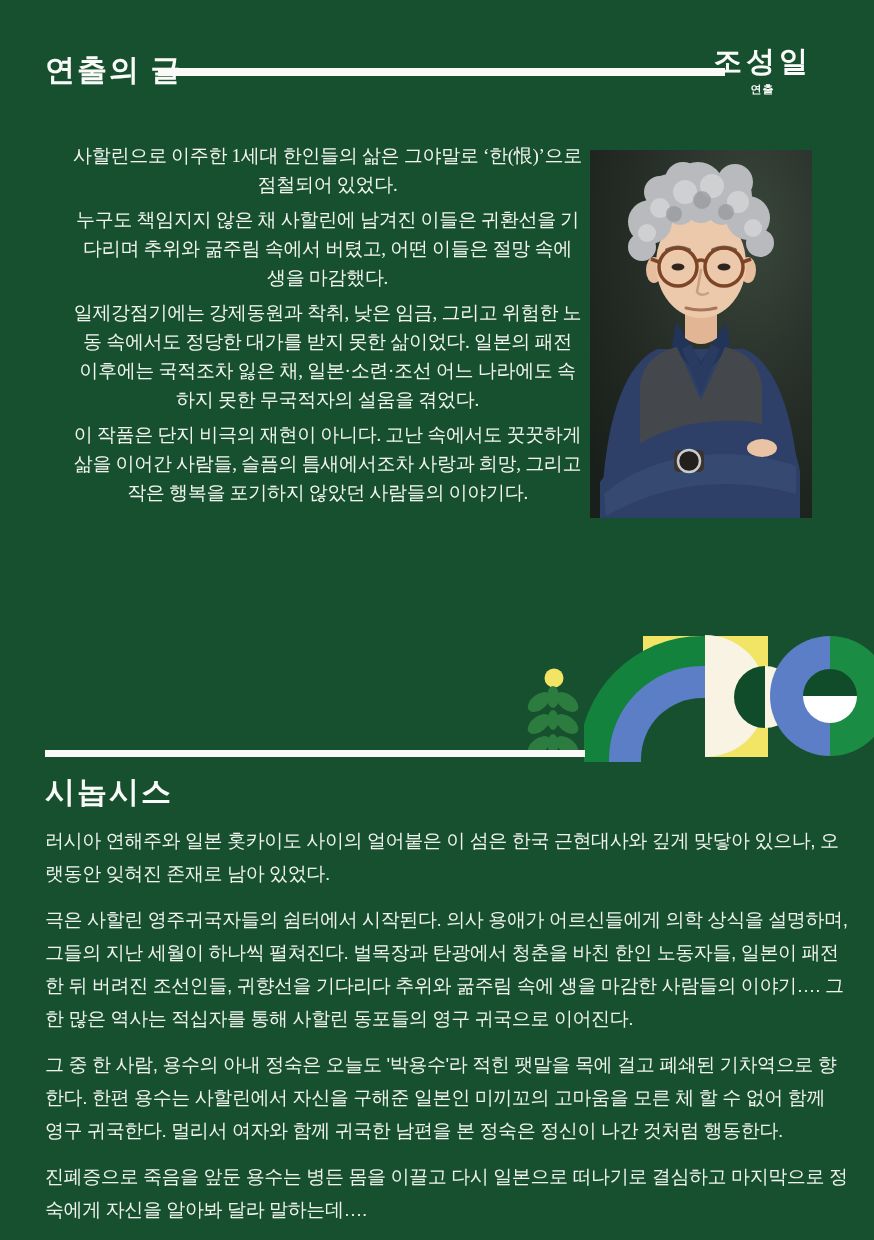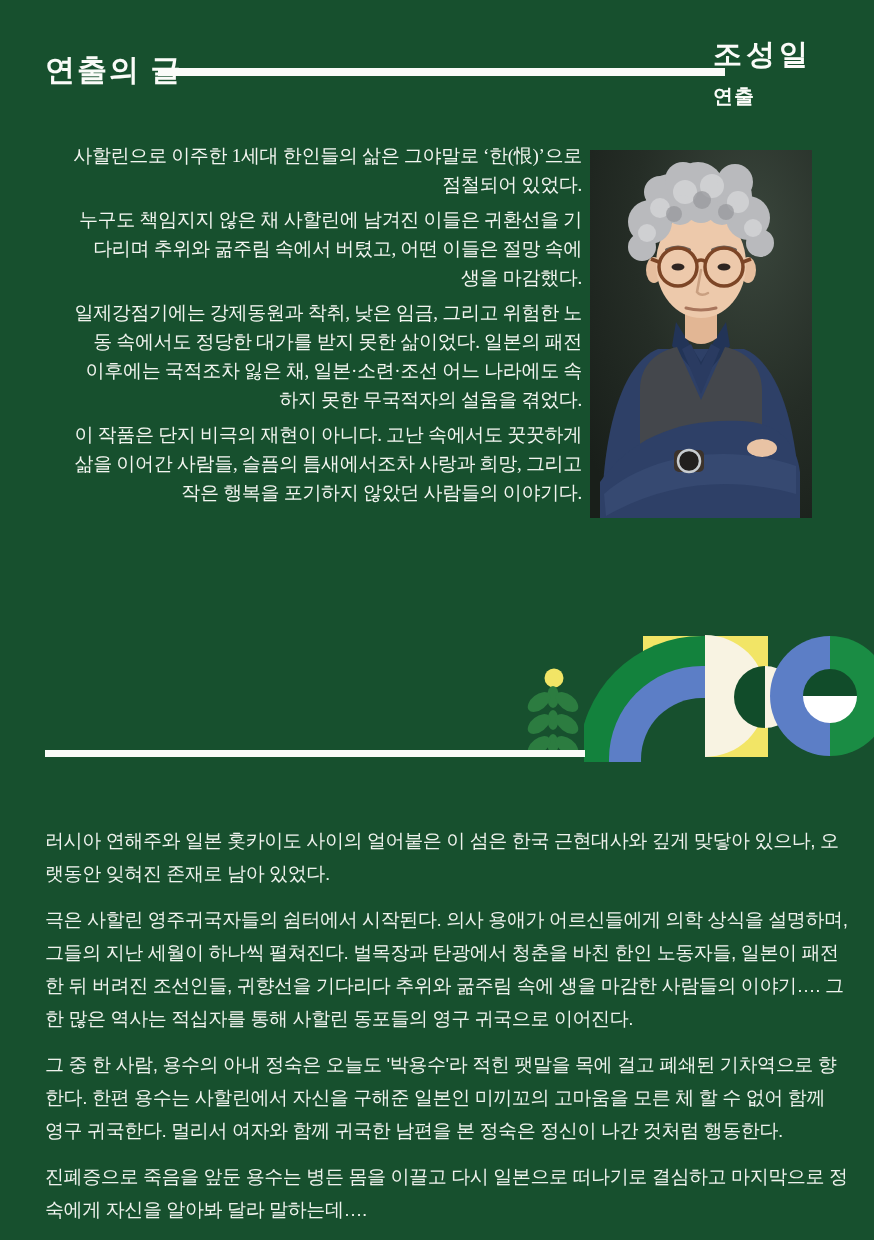--- a/index.html
+++ b/index.html
@@ -18,44 +18,43 @@
   .hdr-title {
     position:absolute; left:45px; top:50px;
     font-size:30px; font-weight:bold; letter-spacing:2px;
     color:#FAFBF8;
   }
   .hdr-rule {
     position:absolute; left:158px; top:68px;
     width:567px; height:8px; background:#FAFBF8;
   }
   .hdr-author {
-    position:absolute; right:62px; top:35px;
-    text-align:left;
+    position:absolute; right:62px; top:42px;
+    text-align:center;
   }
   .hdr-author .name {
     font-size:29px; font-weight:bold; letter-spacing:4px;
     color:#FAFBF8;
   }
   .hdr-author .role {
-    margin-top:8px;
     font-family:Liberation Serif, serif;
-    font-size:20px; font-weight:bold; letter-spacing:1px;
+    font-size:11px; font-weight:bold; letter-spacing:1px;
     color:#FAFBF8;
   }
 
   
   .note-text {
     position:absolute; left:45px; top:141px; width:537px;
   }
   .note-text p {
     font-size:19px; line-height:29px;
     margin-bottom:6px;
     letter-spacing:-0.3px;
     color:#F3F5F0;
-    text-align:right;
+    text-align:center;
     margin-left:28px;
   }
 
   
   .portrait {
     position:absolute; left:590px; top:150px;
     width:222px; height:368px;
     overflow:hidden;
   }
 
@@ -229,20 +228,21 @@
       <g>
         <path d="M246,3 A60,60 0 0 0 246,123 Z" fill="#5C7EC6"></path>
         <path d="M246,3 A60,60 0 0 1 246,123 Z" fill="#1A8C44"></path>
         <path d="M219,63 A27,27 0 0 1 273,63 Z" fill="#114C2A"></path>
         <path d="M219,63 A27,27 0 0 0 273,63 Z" fill="#FFFFFF"></path>
       </g>
     </svg>
   </div>
 
   <div class="syn-rule"></div>
+  <div class="syn-title">시놉시스</div>
   <div class="syn-text">
     <p>러시아 연해주와 일본 홋카이도 사이의 얼어붙은 이 섬은 한국 근현대사와 깊게 맞닿아 있으나, 오랫동안 잊혀진 존재로 남아 있었다.</p>
     <p>극은 사할린 영주귀국자들의 쉼터에서 시작된다. 의사 용애가 어르신들에게 의학 상식을 설명하며, 그들의 지난 세월이 하나씩 펼쳐진다. 벌목장과 탄광에서 청춘을 바친 한인 노동자들, 일본이 패전한 뒤 버려진 조선인들, 귀향선을 기다리다 추위와 굶주림 속에 생을 마감한 사람들의 이야기…. 그 한 많은 역사는 적십자를 통해 사할린 동포들의 영구 귀국으로 이어진다.</p>
     <p>그 중 한 사람, 용수의 아내 정숙은 오늘도 '박용수'라 적힌 팻말을 목에 걸고 폐쇄된 기차역으로 향한다. 한편 용수는 사할린에서 자신을 구해준 일본인 미끼꼬의 고마움을 모른 체 할 수 없어 함께 영구 귀국한다. 멀리서 여자와 함께 귀국한 남편을 본 정숙은 정신이 나간 것처럼 행동한다.</p>
     <p>진폐증으로 죽음을 앞둔 용수는 병든 몸을 이끌고 다시 일본으로 떠나기로 결심하고 마지막으로 정숙에게 자신을 알아봐 달라 말하는데….</p>
   </div>
 
 </div>
 
 </body></html>

